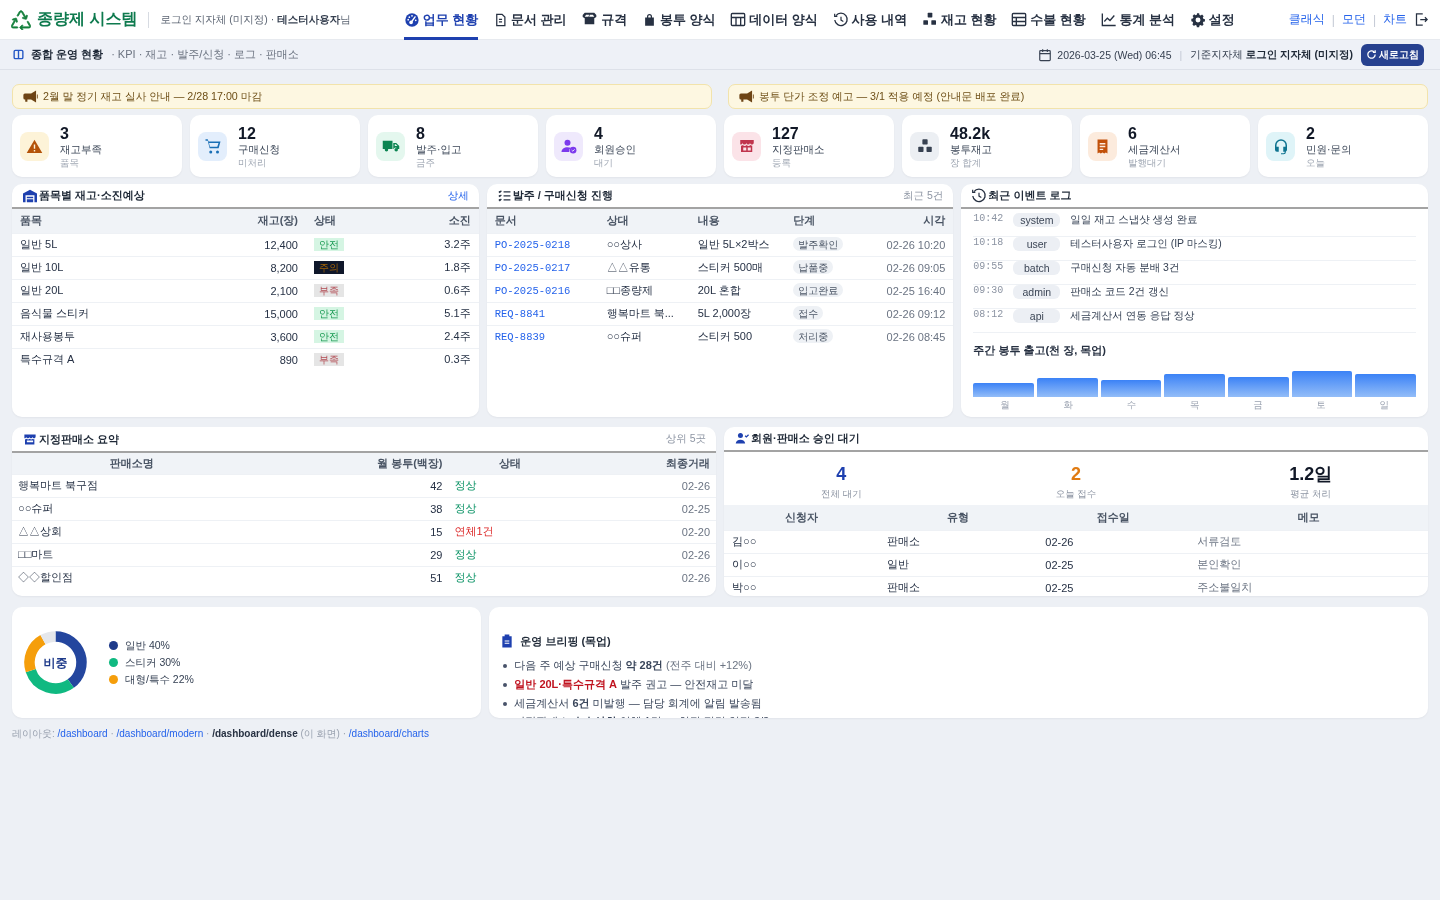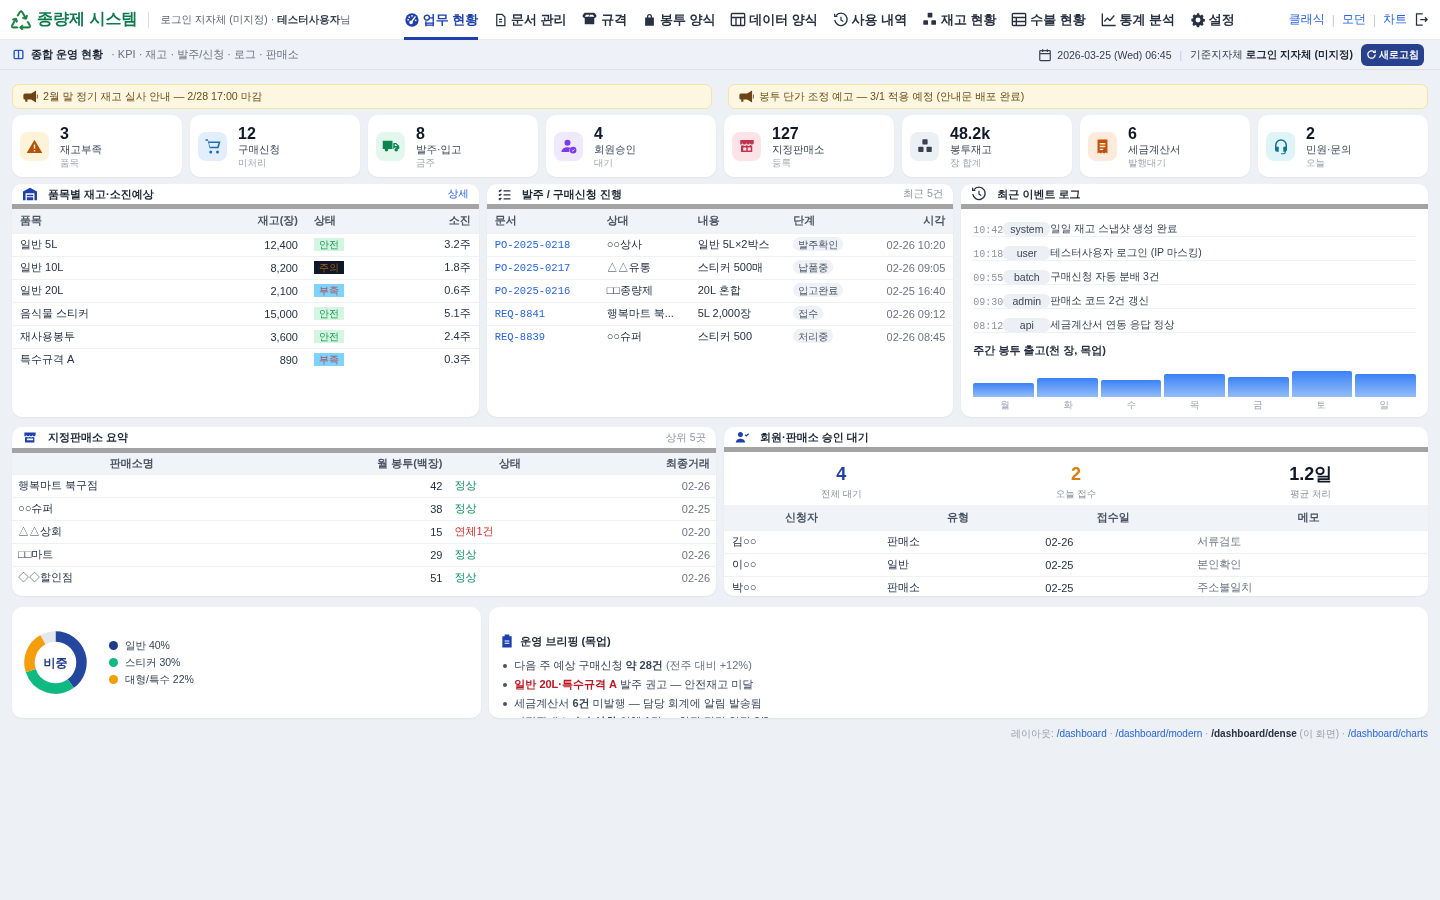--- a/index.html
+++ b/index.html
@@ -42,42 +42,42 @@
 .row1 th{height:24px}
 .row2{display:grid;grid-template-columns:1fr 1fr;gap:8px;margin-top:10px}
 .row2 .panel{height:169px}
 .p-store .ph{height:26px}
 .p-store th{height:21px}
 .p-store th,.p-store td{padding:0 6px}
 .apv th{height:25px}
 .row3{display:grid;grid-template-columns:1fr 2fr;gap:8px;margin-top:11px}
 .row3 .panel{height:111px}
 .panel{background:#fff;border-radius:10px;box-shadow:0 1px 2px rgba(16,24,40,.05);overflow:hidden}
-.ph{display:flex;align-items:center;gap:10px;padding:0 10px;height:25px;border-bottom:5px solid #a3a3a3;font-weight:bold;font-size:11px;color:#1f2937}
+.ph{display:flex;align-items:center;gap:1px;padding:0 10px;height:25px;border-bottom:2px solid #a3a3a3;font-weight:bold;font-size:11px;color:#1f2937}
 .ph .r{margin-left:auto;font-weight:normal;font-size:10.5px;color:#8d95a3}
 .ph .r a{color:#2563eb;text-decoration:none}
 table{border-collapse:collapse;width:100%;font-size:11px;table-layout:fixed}
 th,td{white-space:nowrap;overflow:hidden}
 th{background:#f0f3f7;color:#4a5565;font-size:11px;font-weight:bold;height:22px;padding:0 8px;text-align:left}
 td{height:23px;padding:0 8px;border-top:1px solid #eef1f5;color:#253044}
 tr:first-child td{border-top:none}
 .tr{text-align:right}
 .tc{text-align:center}
 .badge{display:inline-block;font-size:10px;padding:1px 5px;border-radius:0;line-height:11px}
 .b-ok{background:#d5f5e3;color:#199a52}
 .b-warn{background:#0f172a;color:#a16207}
-.b-bad{background:#7dd3fc;color:#b14a52}
+.b-bad{background:#e5e5e5;color:#b14a52}
 .b-step{background:#eef1f5;color:#4a5565;border-radius:8px;padding:1.5px 5px;font-size:10px}
 .doclink{color:#2563eb;font-family:"Liberation Mono",monospace;font-size:10.5px}
 .green{color:#0d9467}
 .red{color:#dc2626}
 .gray{color:#6b7483}
 
 .log{padding:4px 12px 0}
-.logrow{display:flex;align-items:flex-end;height:24px;border-bottom:1px solid #eef1f5}
+.logrow{display:flex;align-items:flex-start;gap:10px;height:24px;border-bottom:1px solid #eef1f5}
 
 .ltime{font-family:"Liberation Mono",monospace;font-size:10px;color:#8b93a2}
 .ltag{background:#eceff4;border-radius:6px;font-size:10.5px;color:#3c4656;padding:1px 0;width:47px;text-align:center}
 .lmsg{font-size:10.5px;color:#333f52}
 .chartlbl{font-weight:bold;font-size:11px;color:#273142;padding:10px 12px 0}
 .bars{display:flex;gap:3px;align-items:flex-end;padding:0 12px;height:39px}
 .bar{flex:1;background:linear-gradient(180deg,#3b82f6,#93bdf8);border-radius:2px 2px 0 0}
 .bxl{display:flex;padding:0 12px;margin-top:2px}
 .bxl span{flex:1;text-align:center;font-size:9.5px;color:#9aa2b0}
 
@@ -91,21 +91,21 @@
 .donutp{display:flex;align-items:center;padding:12px 10px;gap:11px}
 .legend{font-size:10.5px;color:#333f52}
 .legend div{display:flex;align-items:center;gap:7px;margin:4px 9px;line-height:13px}
 .dot{width:9px;height:9px;border-radius:50%;display:inline-block}
 
 .brief{padding:22px 11px}
 .brief .bt{display:flex;align-items:center;gap:6px;font-weight:bold;font-size:11px;color:#1f2937;margin:4px 0 7px}
 .brief ul{list-style:none}
 .brief li{position:relative;padding-left:14px;font-size:11px;color:#39455a;line-height:18.8px}
 .brief li:before{content:"";position:absolute;left:3px;top:8px;width:4px;height:4px;border-radius:50%;background:#49536a}
-.foot{text-align:right;font-size:10px;color:#99a1af;margin-top:9px}
+.foot{text-align:left;font-size:10px;color:#99a1af;margin-top:9px}
 .foot a{color:#2563eb;text-decoration:none}
 .foot b{color:#273142}
 svg{display:block}
 </style>
 </head>
 <body>
 <div class="hdr">
   <div class="logo"><svg width="20" height="20" viewBox="0 0 16 16" fill="#15803d" stroke="#15803d" stroke-width=".6">
         <path d="M9.302 1.256a1.5 1.5 0 0 0-2.604 0l-1.704 2.98a.5.5 0 0 0 .869.497l1.703-2.981a.5.5 0 0 1 .868 0l2.54 4.444-1.256-.337a.5.5 0 1 0-.26.966l2.415.647a.5.5 0 0 0 .613-.353l.647-2.415a.5.5 0 1 0-.966-.259l-.333 1.242zM2.973 7.773l-1.255.337a.5.5 0 1 1-.26-.966l2.416-.647a.5.5 0 0 1 .612.353l.647 2.415a.5.5 0 0 1-.966.259l-.333-1.242-2.545 4.454a.5.5 0 0 0 .434.748H5a.5.5 0 0 1 0 1H1.723A1.5 1.5 0 0 1 .421 12.24zm10.89 1.463a.5.5 0 1 0-.868.496l1.716 3.004a.5.5 0 0 1-.434.748h-5.57l.647-.646a.5.5 0 1 0-.708-.707l-1.5 1.5a.5.5 0 0 0 0 .707l1.5 1.5a.5.5 0 1 0 .708-.707l-.647-.647h5.57a1.5 1.5 0 0 0 1.302-2.244z"></path>
       </svg>종량제 시스템</div>

